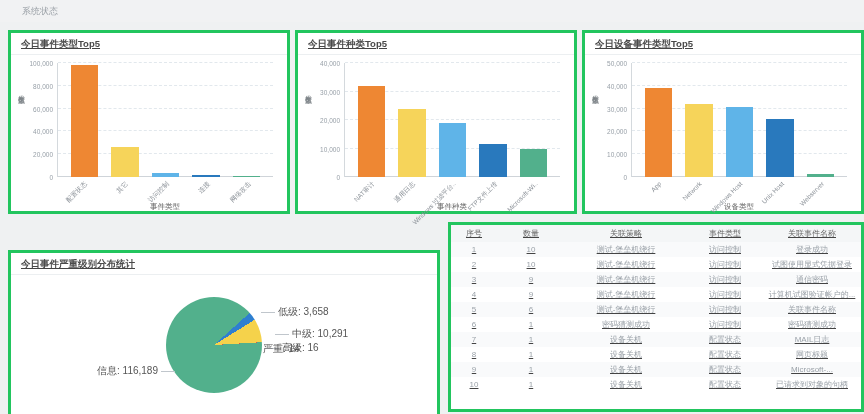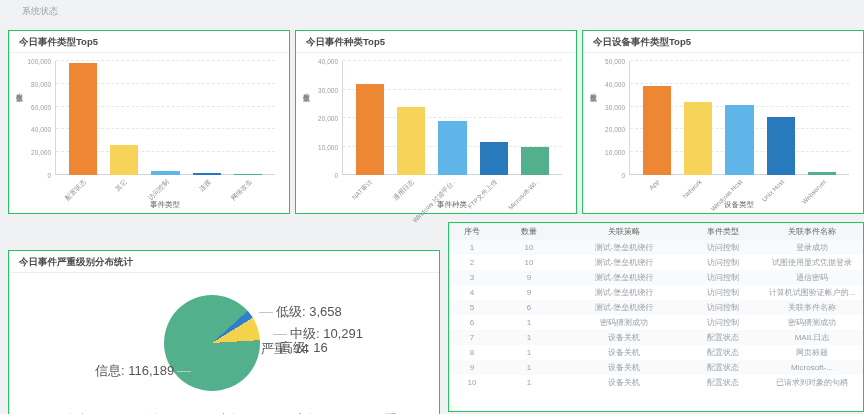--- a/index.html
+++ b/index.html
@@ -7,21 +7,21 @@
   .screen {
     position:relative; width:864px; height:414px; overflow:hidden;
     background:#eff1f2; font-family:"Liberation Sans", sans-serif; color:#444;
   }
   
   .nav { position:absolute; left:0; top:0; width:864px; height:22px;
          background:#f1f2f3; display:flex; padding-left:6px; }
   .tab { padding:0 16px; line-height:22px; font-size:9px; color:#9ca2a8; cursor:pointer; }
   .tab.active { background:#ffffff; color:#5c6066; }
   
-  .card { position:absolute; background:#fff; border:1px solid #22c55e; }
+  .card { position:absolute; background:#fff; border:3px solid #22c55e;text-decoration:underline; }
   .card-title { height:22px; line-height:22px; padding:0 10px; font-size:9.5px;
                 font-weight:bold; color:#4a4a4a; border-bottom:1px solid #eceff1;
                 display:flex; justify-content:space-between; align-items:center; }
   .card1 { left:8px;  top:30px; width:282px; height:184px; }
   .card2 { left:295px; top:30px; width:282px; height:184px; }
   .card3 { left:582px; top:30px; width:282px; height:184px; }
   .pie-card   { left:8px;  top:222px; width:432px; height:186px;margin-top:28px; }
   .table-card { left:448px; top:222px; width:416px; height:190px; }
   
   .chart-body { position:relative; height:160px; }
@@ -40,21 +40,21 @@
   .cats { position:absolute; left:46px; right:14px; top:124px; height:26px;
           display:flex; padding:0 6px; }
   .cslot { flex:1; position:relative; }
   .cslot span { position:absolute; right:50%; top:1px; transform:rotate(-45deg);
                 transform-origin:100% 0; font-size:6.5px; color:#8a9097; white-space:nowrap; }
   .xlab { position:absolute; left:46px; right:14px; bottom:3px; text-align:center;
           font-size:7.5px; color:#666; }
   
   .pie-area { position:relative; height:163px; }
   .pie { position:absolute; left:155px; top:22px; width:96px; height:96px; border-radius:50%; }
-  .callout { position:absolute; font-size:13px; color:#555; white-space:nowrap;
+  .callout { position:absolute; font-size:10px; color:#555; white-space:nowrap;
              display:flex; align-items:center; }
   .callout.cright::before { content:""; width:14px; height:1px; background:#c0c6cc; margin-right:3px; }
   .callout.cleft::after   { content:""; width:14px; height:1px; background:#c0c6cc; margin-left:3px; }
   .co-low  { left:250px; top:30px; }
   .co-mid  { left:264px; top:52px; }
   .co-high { left:254px; top:66px; }
   .co-sev  { left:252px; top:67px; }
   .co-info { left:86px;  top:89px; }
   .legend { position:absolute; left:0; right:0; bottom:7px; display:flex;
             justify-content:center; gap:38px; }

